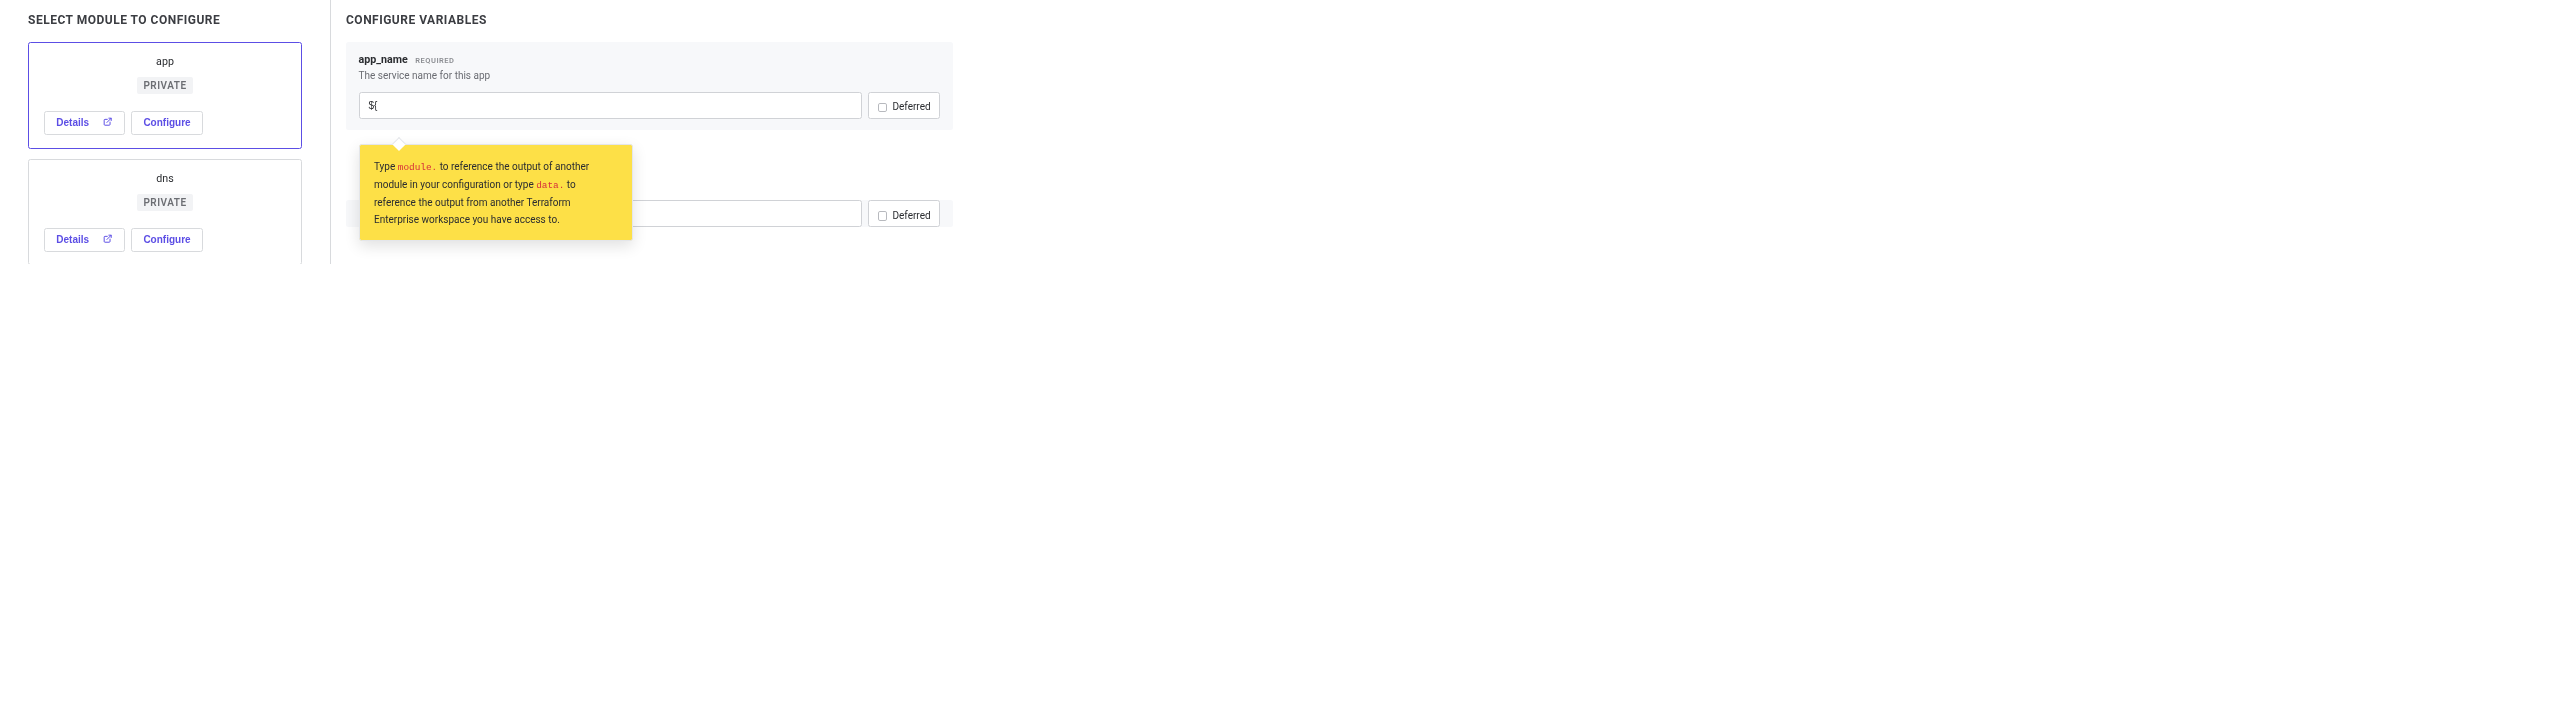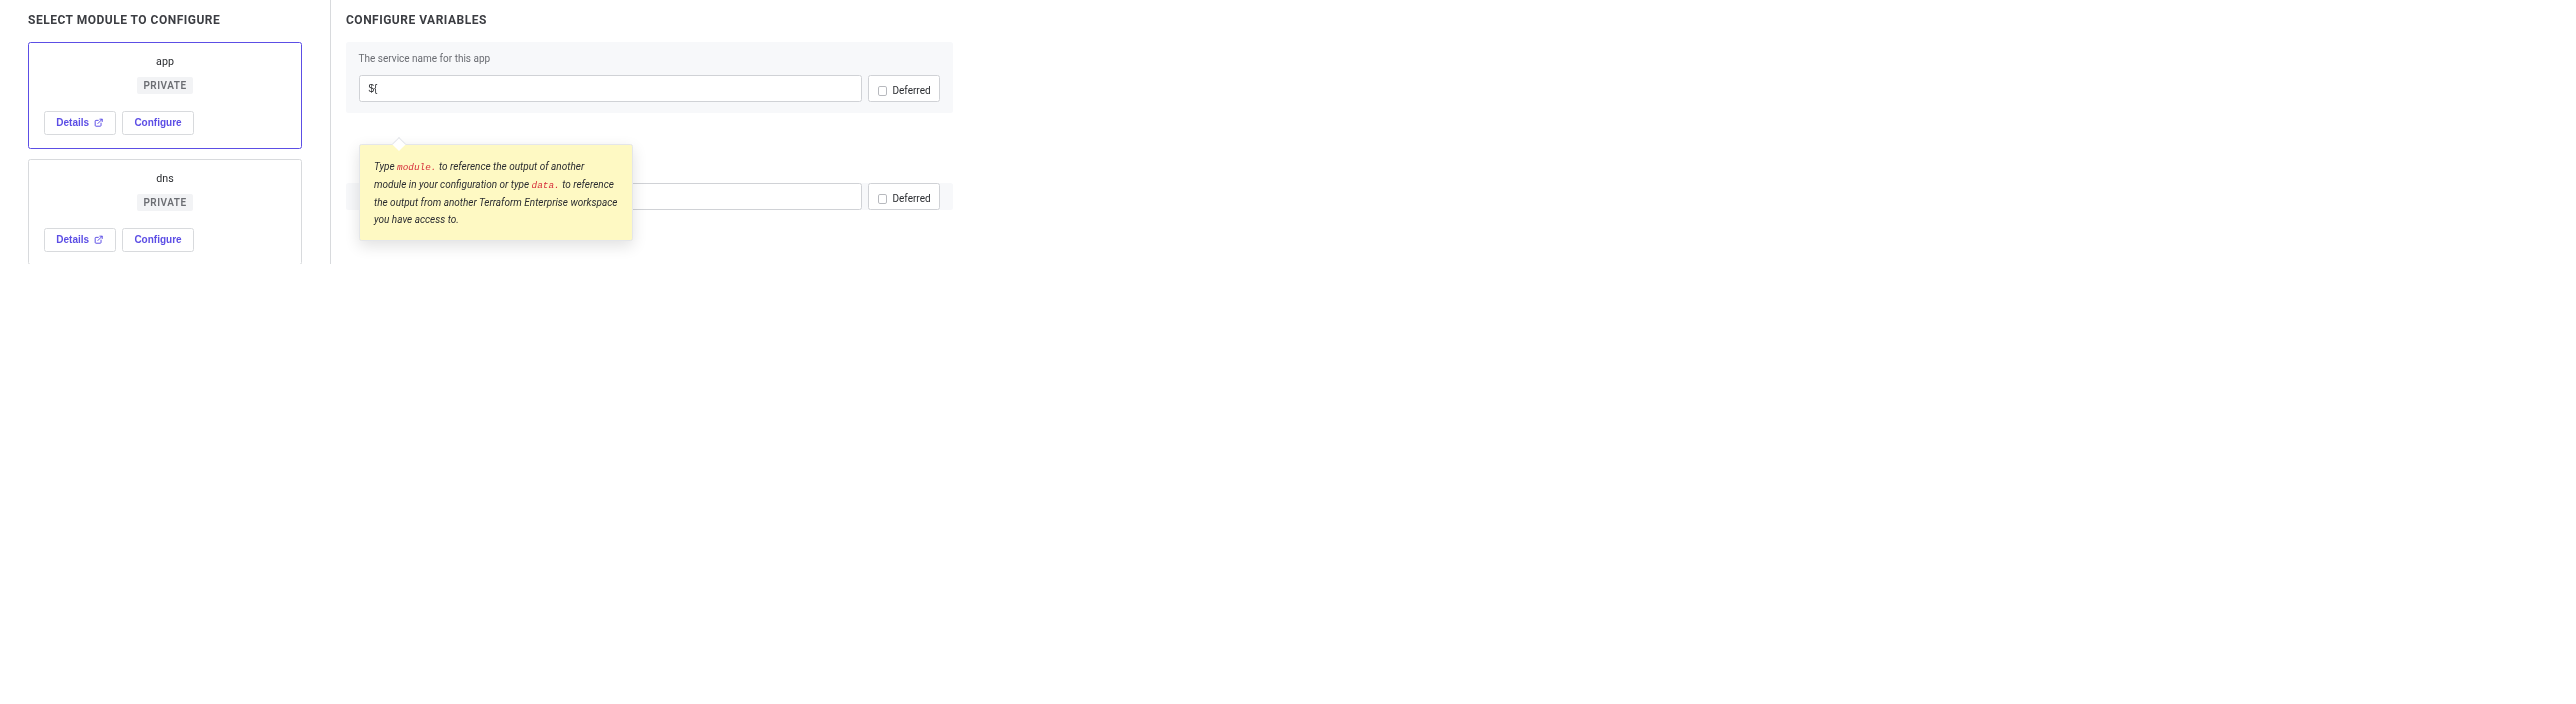--- a/index.html
+++ b/index.html
@@ -71,22 +71,22 @@
     .btn {
       border: 0.6px solid #d8dadd;
       background: #fff;
       color: #5c4ee5;
       font-size: 10px;
       font-weight: 600;
       padding: 5.7px 11.3px;
       border-radius: 2.5px;
       cursor: pointer;
       display: inline-flex;
-      align-items: center;
-      gap: 5px;
+      align-items: flex-start;
+      gap: 14px;
     }
     .ext-icon {
       width: 9.4px;
       height: 9.4px;
       display: inline-block;
     }
     .var-block {
       background: #f7f8fa;
       border-radius: 2.5px;
       padding: 11.3px 12.6px;
@@ -146,31 +146,30 @@
     .checkbox {
       width: 9.4px;
       height: 9.4px;
       border: 0.6px solid #b7b9be;
       border-radius: 1.9px;
       background: #fff;
       cursor: pointer;
     }
     .tooltip {
       position: absolute;
-      background: #fef9c3;
+      background: #fde047;
       border: 0.6px solid #e4e6ea;
       border-radius: 2.5px;
       box-shadow: 0 5px 15px rgba(0,0,0,0.12);
       padding: 12.6px 14px;
       width: 274px;
       font-size: 10px;
       line-height: 1.7;
       color: #2a2c30;
       z-index: 10;
-      font-style: italic;
     }
     .tooltip-arrow {
       position: absolute;
       top: -5.7px;
       left: 34px;
       width: 10px;
       height: 10px;
       background: #fff;
       border-left: 0.6px solid #e4e6ea;
       border-top: 0.6px solid #e4e6ea;
@@ -237,20 +236,24 @@
           <span>Configure</span>
         </button>
       </div>
     </div>
   </div>
 
   <div class="right-panel">
     <div class="section-header">CONFIGURE VARIABLES</div>
 
     <div class="var-block">
+      <div class="var-header">
+        <span class="var-name">app_name</span>
+        <span class="var-req">REQUIRED</span>
+      </div>
       <div class="var-desc">The service name for this app</div>
       <div class="var-input-row">
         <input type="text" class="var-input" value="${" style="">
         <label class="deferred-box">
           <span class="checkbox"></span>
           <span>Deferred</span>
         </label>
       </div>
     </div>
 

